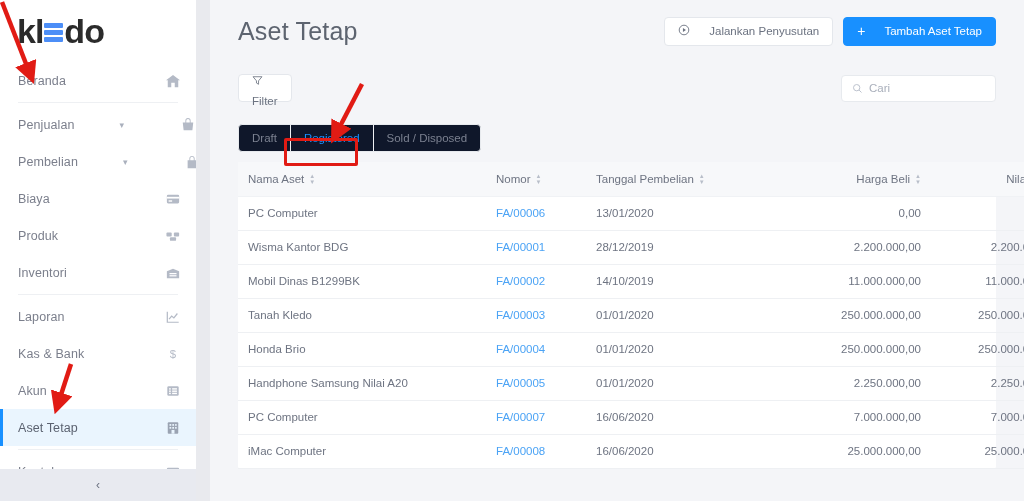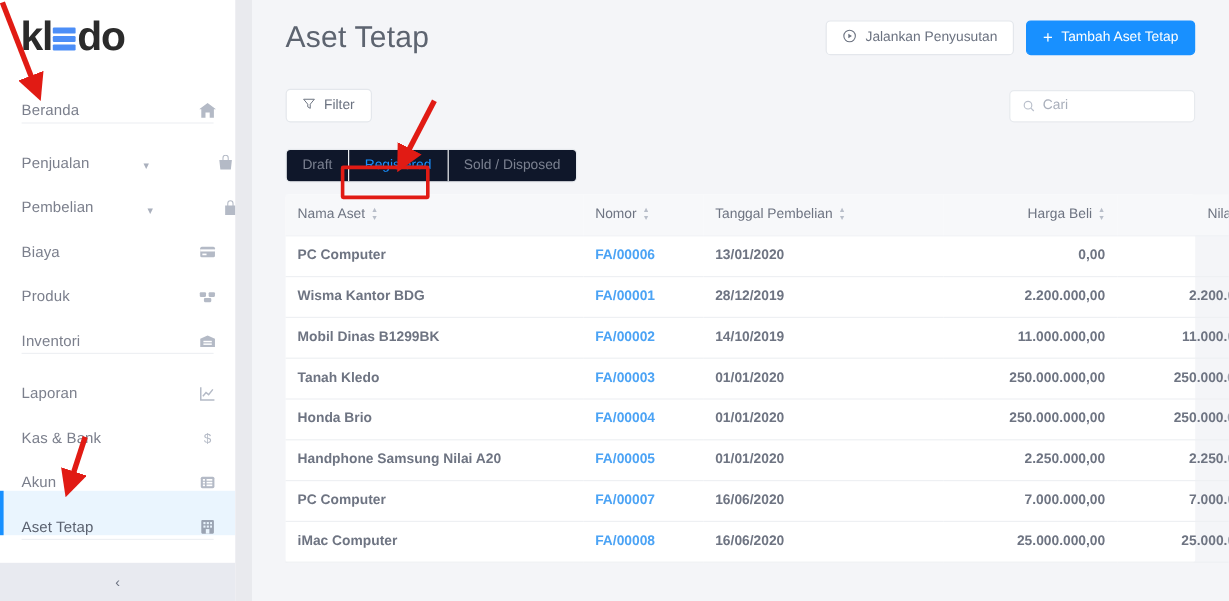--- a/index.html
+++ b/index.html
@@ -23,21 +23,21 @@
     letter-spacing: -1px; line-height: 1; display: flex; align-items: center;
   }
   .logo-bars { display: inline-flex; flex-direction: column; gap: 2.5px; margin: 0 1px; padding-top: 3px; }
   .logo-bars i { display: block; width: 19px; height: 4.5px; background: #4c8ef7; border-radius: 1px; }
   .logo-bars i:nth-child(1) { width: 19px; }
   .logo-bars i:nth-child(2) { width: 19px; }
   .logo-bars i:nth-child(3) { width: 19px; }
 
   #nav { flex: 1; overflow: hidden; }
   .nav-item {
-    position: relative; height: 37px; display: flex; align-items: flex-end;
+    position: relative; height: 37px; display: flex; align-items: center;
     padding: 0 16px 0 18px; font-size: 12.5px; color: #7b7f8c; cursor: pointer; gap: 45px;
   }
   .nav-item .nav-label { flex: 1; letter-spacing: .1px; }
   .nav-item .chev { font-size: 9px; color: #aab0bd; margin-right: 12px; }
   .nav-item .nav-icon { color: #b4bac6; width: 18px; display:flex; justify-content:flex-end; }
   .nav-item .nav-icon svg { display:block; }
   .nav-item.active { background: #eaf5fe; color: #5b6270; }
   .nav-item.active::before {
     content: ""; position: absolute; left: 0; top: 0; bottom: 0; width: 3px; background: #1890ff;
   }
@@ -52,31 +52,31 @@
   #gutter { width: 14px; flex: 0 0 14px; background: #e9eaee; height: 501px; }
 
   
   #main { flex: 1; height: 501px; background: #f4f5f8; position: relative;
           padding: 0 28px 0 28px; overflow: hidden; }
 
   #topbar { height: 62px; display: flex; align-items: center; }
   #page-title { font-size: 25px; color: #5d6470; font-weight: normal; letter-spacing: .2px; }
   #top-actions { margin-left: auto; display: flex; align-items: center; gap: 10px; }
   .btn {
-    height: 29px; border-radius: 4px; display: inline-flex; align-items: center; gap: 7px;
+    height: 29px; border-radius: 4px; display: inline-flex; align-items: center; gap: 19px;
     font-size: 11.5px; padding: 0 13px; cursor: pointer; white-space: nowrap;
   }
   .btn-ghost { background: #fff; border: 1px solid #e4e7ec; color: #6b7280; }
   .btn-primary { background: #1890ff; border: 1px solid #1890ff; color: #fff; }
   .btn-primary .plus { font-size: 14px; line-height: 1; }
 
   #toolbar { height: 52px; display: flex; align-items: center; }
   .btn-filter { background: #fff; border: 1px solid #e4e7ec; color: #6b7280;
-                height: 28px; border-radius: 4px; display:inline-flex; align-items:center;
-                gap:7px; font-size: 11.5px; padding: 0 13px; cursor:pointer; }
+                height: 28px; border-radius: 4px; display:inline-flex; align-items:flex-start;
+                gap:7px; font-size: 11.5px; padding: 0 13px; cursor:pointer;flex-direction:column; }
   #search-wrap { margin-left: auto; }
   #search-box {
     width: 155px; height: 27px; background: #fff; border: 1px solid #e7eaee; border-radius: 4px;
     display: flex; align-items: center; gap: 6px; padding: 0 10px;
   }
   #search-box .s-ico { color: #b9bfcb; display:flex; }
   #search-input {
     border: none; outline: none; font-size: 11.5px; color: #8c93a1; width: 100%;
     font-family: "Liberation Sans", sans-serif; background: transparent;
   }
@@ -103,21 +103,20 @@
     height: 34px; padding: 0 10px; text-align: left; white-space: nowrap;
   }
   thead th.num { text-align: right; }
   .th-inner { display: inline-flex; align-items: flex-end; gap: 5px; }
   .sort-ico { display: inline-flex; flex-direction: column; gap: 1px; color: #b8bec9; }
   .sort-ico i { font-style: normal; font-size: 6px; line-height: 5px; }
   tbody td {
     font-size: 11.5px; color: #6e7482; height: 34px; padding: 0 10px;
     border-bottom: 1px solid #eef0f3; white-space: nowrap; overflow: hidden;
     text-overflow: ellipsis;
-    font-weight: bold;
   }
   tbody tr:first-child td { border-top: 1px solid #f0f2f5; }
   tbody td.num { text-align: right; }
   tbody td.link a { color: #4ba3f5; text-decoration: none; }
   col.c-name { width: 248px; }
   col.c-nomor { width: 100px; }
   col.c-tgl   { width: 200px; }
   col.c-harga { width: 145px; }
   col.c-nilai { width: 137px; }
 

